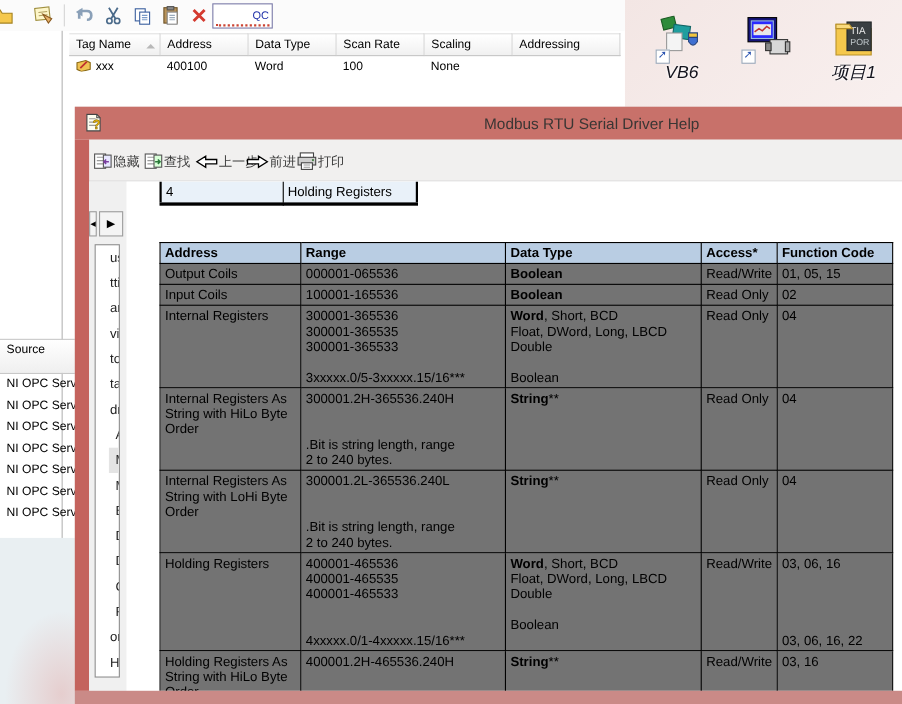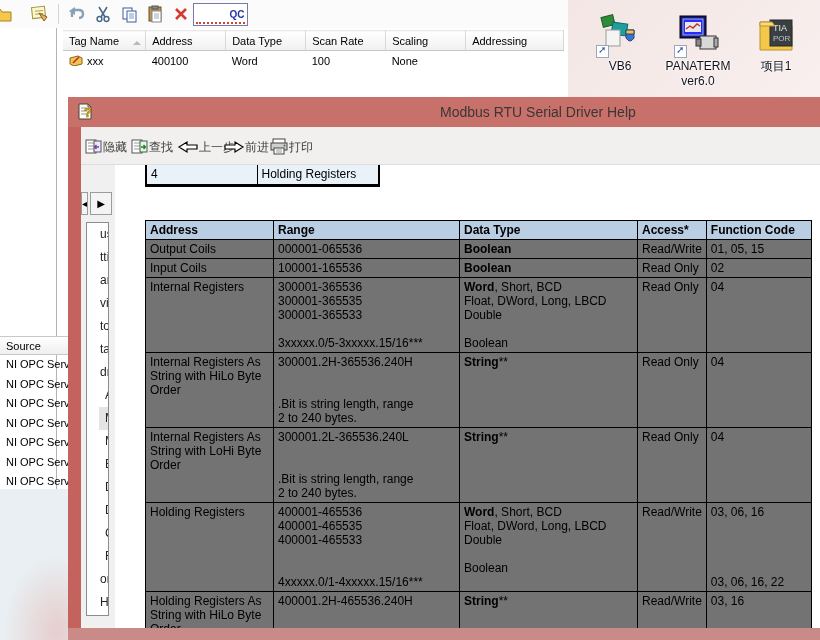--- a/index.html
+++ b/index.html
@@ -5,22 +5,22 @@
   * { margin:0; padding:0; box-sizing:border-box; }
   html,body { width:820px; height:640px; overflow:hidden; }
   body { font-family:"Liberation Sans", sans-serif; }
   #screen { position:relative; width:820px; height:640px; overflow:hidden; background:#fff; }
 
   
   #desktop { position:absolute; left:568px; top:0; width:252px; height:640px;
              background:linear-gradient(135deg,#f3e6e4 0%,#f9f1f0 45%,#f6ebe9 100%); }
   .dicon { position:absolute; width:80px; text-align:center; cursor:default; }
   .dicon .dico { position:relative; width:44px; height:42px; margin:0 auto; }
-  .dicon .dlabel { margin-top:3px; font-size:12px; color:#14141e;
-                   text-shadow:0 0 3px #fff,0 0 3px #fff; line-height:15px; }
+  .dicon .dlabel { margin-top:3px; font-size:16px; color:#14141e;
+                   text-shadow:0 0 3px #fff,0 0 3px #fff; line-height:15px;font-style:italic; }
   .shortcut-arrow { position:absolute; left:-2px; bottom:-2px; width:13px; height:13px;
                     background:#fff; border:1px solid #9aa7b8; }
   .shortcut-arrow:after { content:"➚"; position:absolute; left:1px; top:-2px; color:#2a53b0; font-size:10px; }
 
   
   #main-app { position:absolute; left:0; top:0; width:568px; height:640px; background:#fff; }
   #app-toolbar { position:absolute; left:0; top:0; width:568px; height:28px; background:#fbfbfb;
                  display:flex; align-items:center; }
   .tbi { width:22px; height:22px; margin:0 2px; display:flex; align-items:center; justify-content:center; }
   .tb-sep { width:1px; height:20px; background:#d5d5d5; margin:0 5px; }
@@ -29,22 +29,22 @@
   #tag-table { position:absolute; left:63px; top:30px; border-collapse:collapse; font-size:11px; }
   #tag-table th { font-weight:normal; text-align:left; background:linear-gradient(#ffffff,#f0f0f0);
                   border-right:1px solid #d8d8d8; border-bottom:1px solid #c8c8c8; border-top:1px solid #e8e8e8;
                   height:20px; padding:0 4px 0 6px; white-space:nowrap; }
   #tag-table td { height:20px; padding:0 4px 0 6px; white-space:nowrap; }
   .sort-tri { display:inline-block; width:0; height:0; border-left:4px solid transparent;
               border-right:4px solid transparent; border-bottom:4px solid #b8b8b8; margin-left:14px; }
   .tagico { display:inline-block; width:14px; height:11px; position:relative; margin-right:4px; vertical-align:-1px; }
 
   #source-panel { position:absolute; left:0; top:308px; width:80px; font-size:11px; }
-  #source-header { height:19px; background:linear-gradient(#ffffff,#efefef); border:1px solid #c8c8c8;
-                   border-left:none; padding:3px 0 0 6px;margin-top:28px; }
+  #source-header { height:32px; background:linear-gradient(#ffffff,#efefef); border:1px solid #c8c8c8;
+                   border-left:none; padding:3px 0 0 6px; }
   .source-item { height:19.5px; padding:3px 0 0 6px; white-space:nowrap; color:#000; }
   #bottom-panel { position:absolute; left:0; top:489px; width:80px; height:151px; background:#e9eff2; }
   #bottom-panel .watermark { position:absolute; left:0; top:60px; width:80px; height:91px;
       background:radial-gradient(ellipse at 70% 90%, rgba(225,165,162,0.45), rgba(225,165,162,0) 65%); }
 
   
   #help-window { position:absolute; left:68px; top:97px; width:752px; height:543px; background:#f0f0f0; }
   #help-titlebar { position:absolute; left:0; top:0; width:752px; height:30px; background:#c8716a; }
   #help-title { position:absolute; left:372px; top:7px; font-size:14px; color:#3a3634; white-space:nowrap; }
   #help-icon { position:absolute; left:9px; top:6px; width:16px; height:17px; }
@@ -110,21 +110,20 @@
           <rect x="4" y="2" width="26" height="22" fill="#15157a" stroke="#000"></rect>
           <rect x="7" y="5" width="20" height="16" fill="#2a2aff" stroke="#9bd"></rect>
           <rect x="9" y="8" width="16" height="10" fill="#e8e8e8"></rect>
           <path d="M10 15 l4 -3 3 2 4 -4 3 2" stroke="#c03030" fill="none" stroke-width="1.4"></path>
           <rect x="24" y="22" width="16" height="13" fill="#d8d8d8" stroke="#333"></rect>
           <rect x="38" y="24" width="4" height="9" fill="#aaa" stroke="#333"></rect>
           <rect x="20" y="25" width="5" height="7" fill="#888" stroke="#333"></rect>
         </svg>
         <span class="shortcut-arrow"></span>
       </div>
-      <div class="dlabel"><span>PANATERM</span><br><span>ver6.0</span></div>
     </div>
     <div class="dicon" style="left:168px; top:14px;">
       <div class="dico">
         <svg width="44" height="42" viewBox="0 0 44 42">
           <path d="M6 8 l12 0 3 4 17 0 0 24 -32 0 z" fill="#f5c84c" stroke="#b8912a"></path>
           <rect x="16" y="6" width="22" height="26" fill="#3a3f42" stroke="#24282a"></rect>
           <text x="19" y="17" font-size="9" fill="#e8e8e8" font-family="Liberation Sans, sans-serif">TIA</text>
           <text x="19" y="27" font-size="8" fill="#bfc6ca" font-family="Liberation Sans, sans-serif">POR</text>
           <path d="M6 8 l12 0 3 4 -15 0 z" fill="#f9da7d" stroke="#b8912a"></path>
         </svg>
@@ -177,21 +176,21 @@
           </svg>
       </div>
       <div class="tbi">
         <svg width="16" height="16" viewBox="0 0 16 16">
             <path d="M3 3 L13 13 M13 3 L3 13" stroke="#d43a2f" stroke-width="2.6"></path>
           </svg>
       </div>
       <div class="tb-sep"></div>
       <div class="tbi" style="width:26px;">
         <div style="border:1px solid #7a7aa8; background:#fff; padding:0 2px 1px 2px;">
-          <span style="font-size:10px; font-weight:bold; color:#2233aa;padding-left:34px;">QC</span>
+          <span style="font-size:10px; font-weight:normal; color:#2233aa;padding-left:34px;">QC</span>
           <div style="height:2px; border-top:2px dotted #cc4433;"></div>
         </div>
       </div>
     </div>
 
     <div id="tree-panel"></div>
 
     <table id="tag-table">
       <thead>
           <tr id="tag-table-head">

